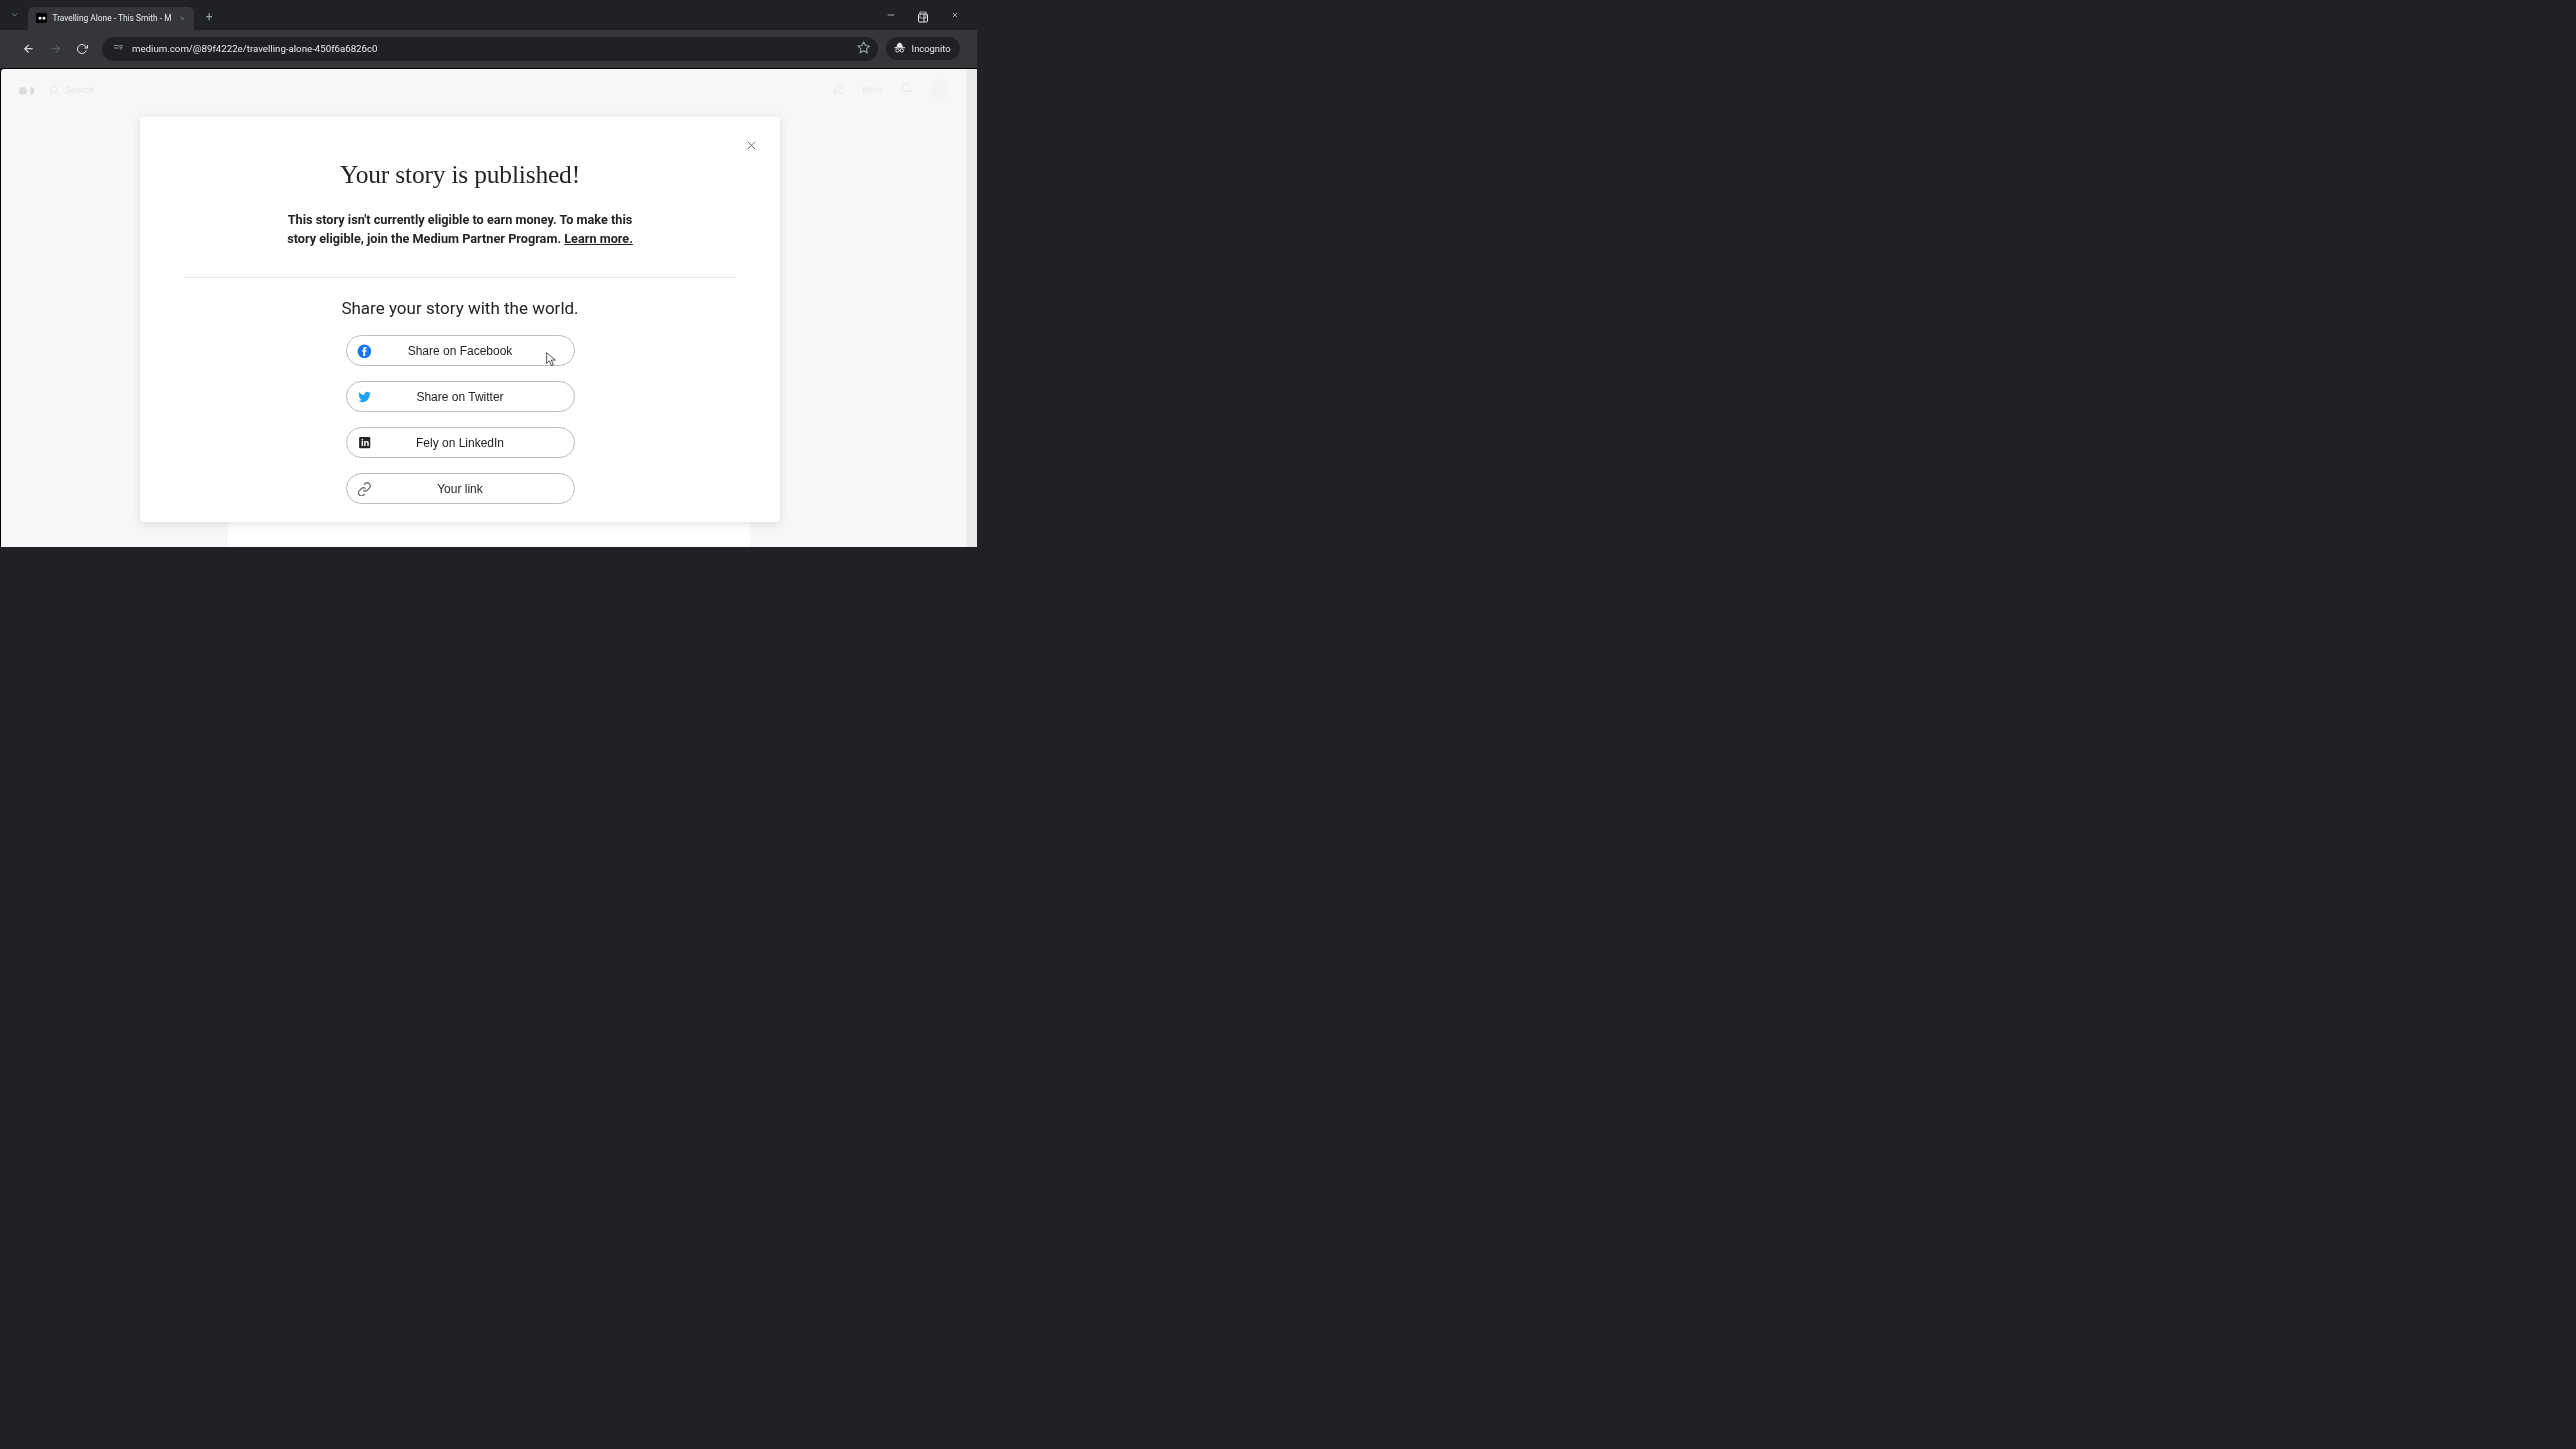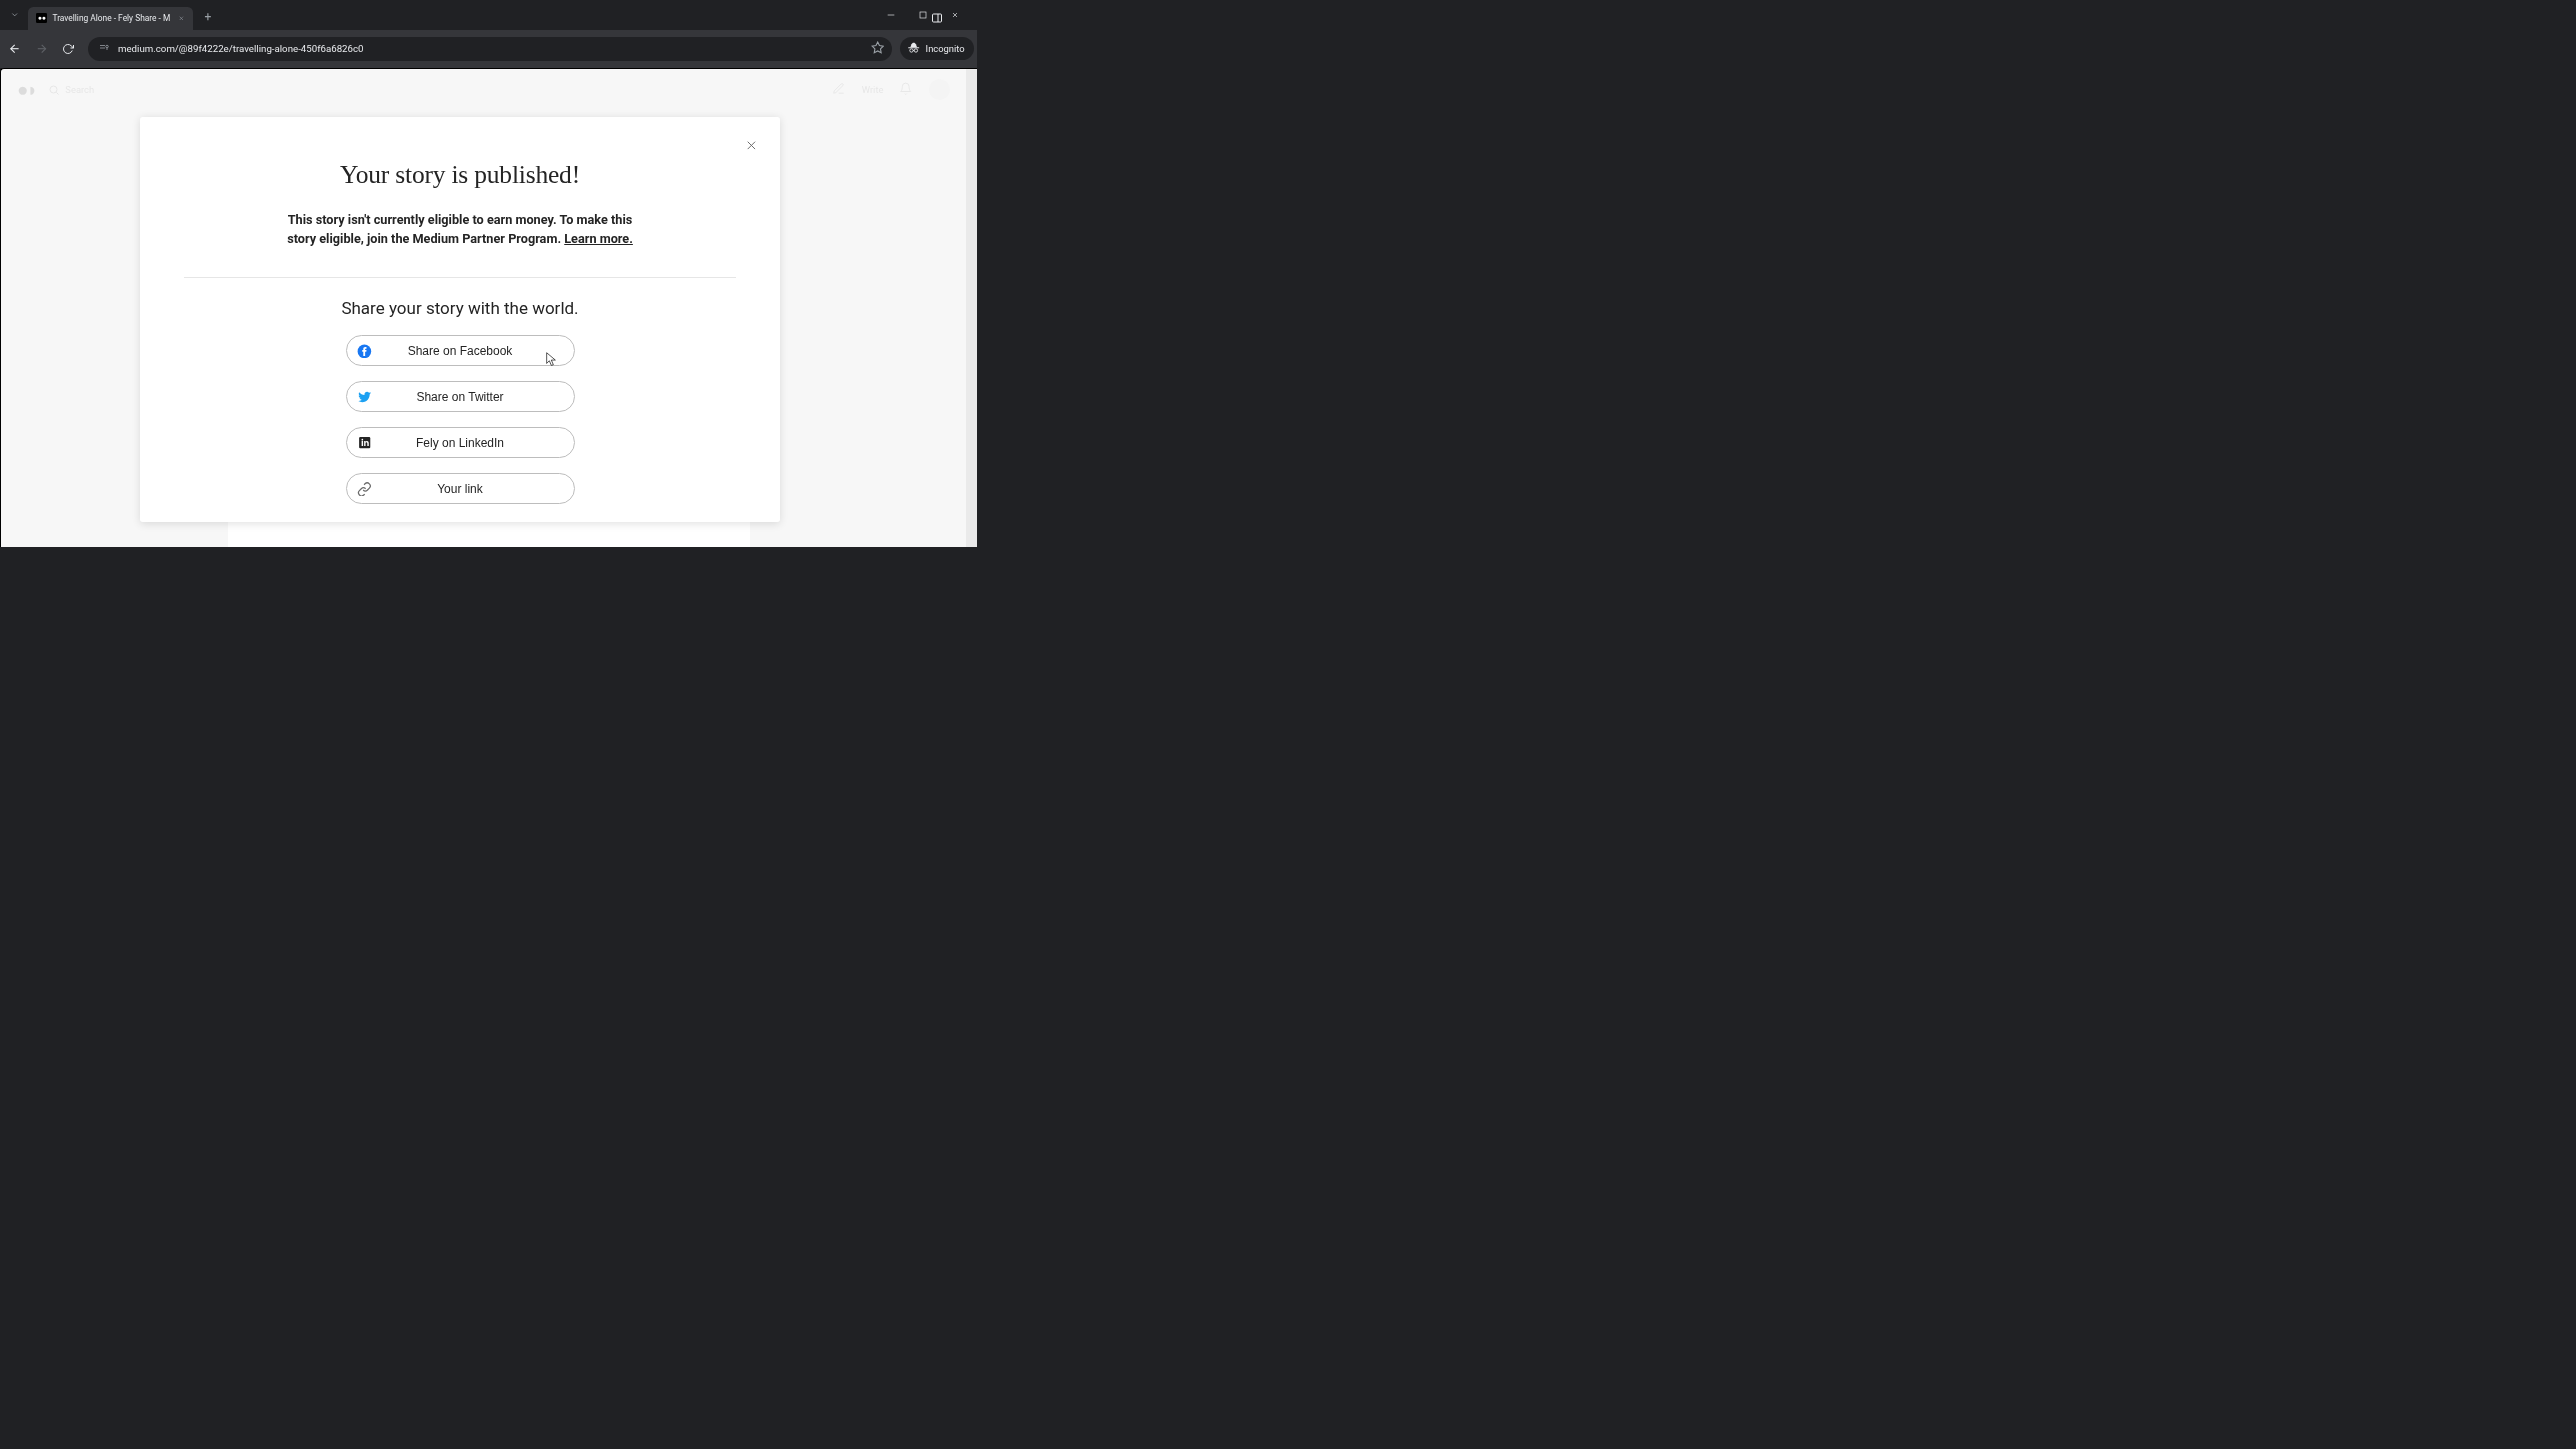--- a/index.html
+++ b/index.html
@@ -63,21 +63,21 @@
     padding-right: 6.7px;
   }
   .win-btn { width: 20px; height: 20px; display:flex; align-items:center; justify-content:center; }
   
   
   .toolbar {
     height: 38px;
     background: #35363a;
     display: flex;
     align-items: center;
-    padding: 0 3px;
+    padding: 0 17px;
     gap: 2.7px;
   }
   .nav-btn {
     width: 24px; height: 24px;
     display: flex; align-items: center; justify-content: center;
     color: #9aa0a6;
     border-radius: 50%;
   }
   .nav-btn.active { color: #e8eaed; }
   .nav-btn.disabled { opacity: 0.4; }
@@ -244,21 +244,21 @@
 <body>
 
 <div class="titlebar">
   <div class="tab-dropdown">
     <svg width="9.4" height="9.4" viewBox="0 0 24 24" fill="none" stroke="currentColor" stroke-width="2">
         <polyline points="6 9 12 15 18 9"></polyline>
       </svg>
   </div>
   <div class="tab">
     <div class="tab-favicon">●●</div>
-    <span class="tab-title">Travelling Alone - Fely Share - M</span>
+    <span class="tab-title">Travelling Alone - This Smith - M</span>
     <div class="tab-close">
       <svg width="6.7" height="6.7" viewBox="0 0 24 24" fill="none" stroke="currentColor" stroke-width="2">
           <line x1="18" y1="6" x2="6" y2="18"></line>
           <line x1="6" y1="6" x2="18" y2="18"></line>
         </svg>
     </div>
   </div>
   <div class="new-tab">+</div>
   <div class="win-controls">
     <div class="win-btn">

